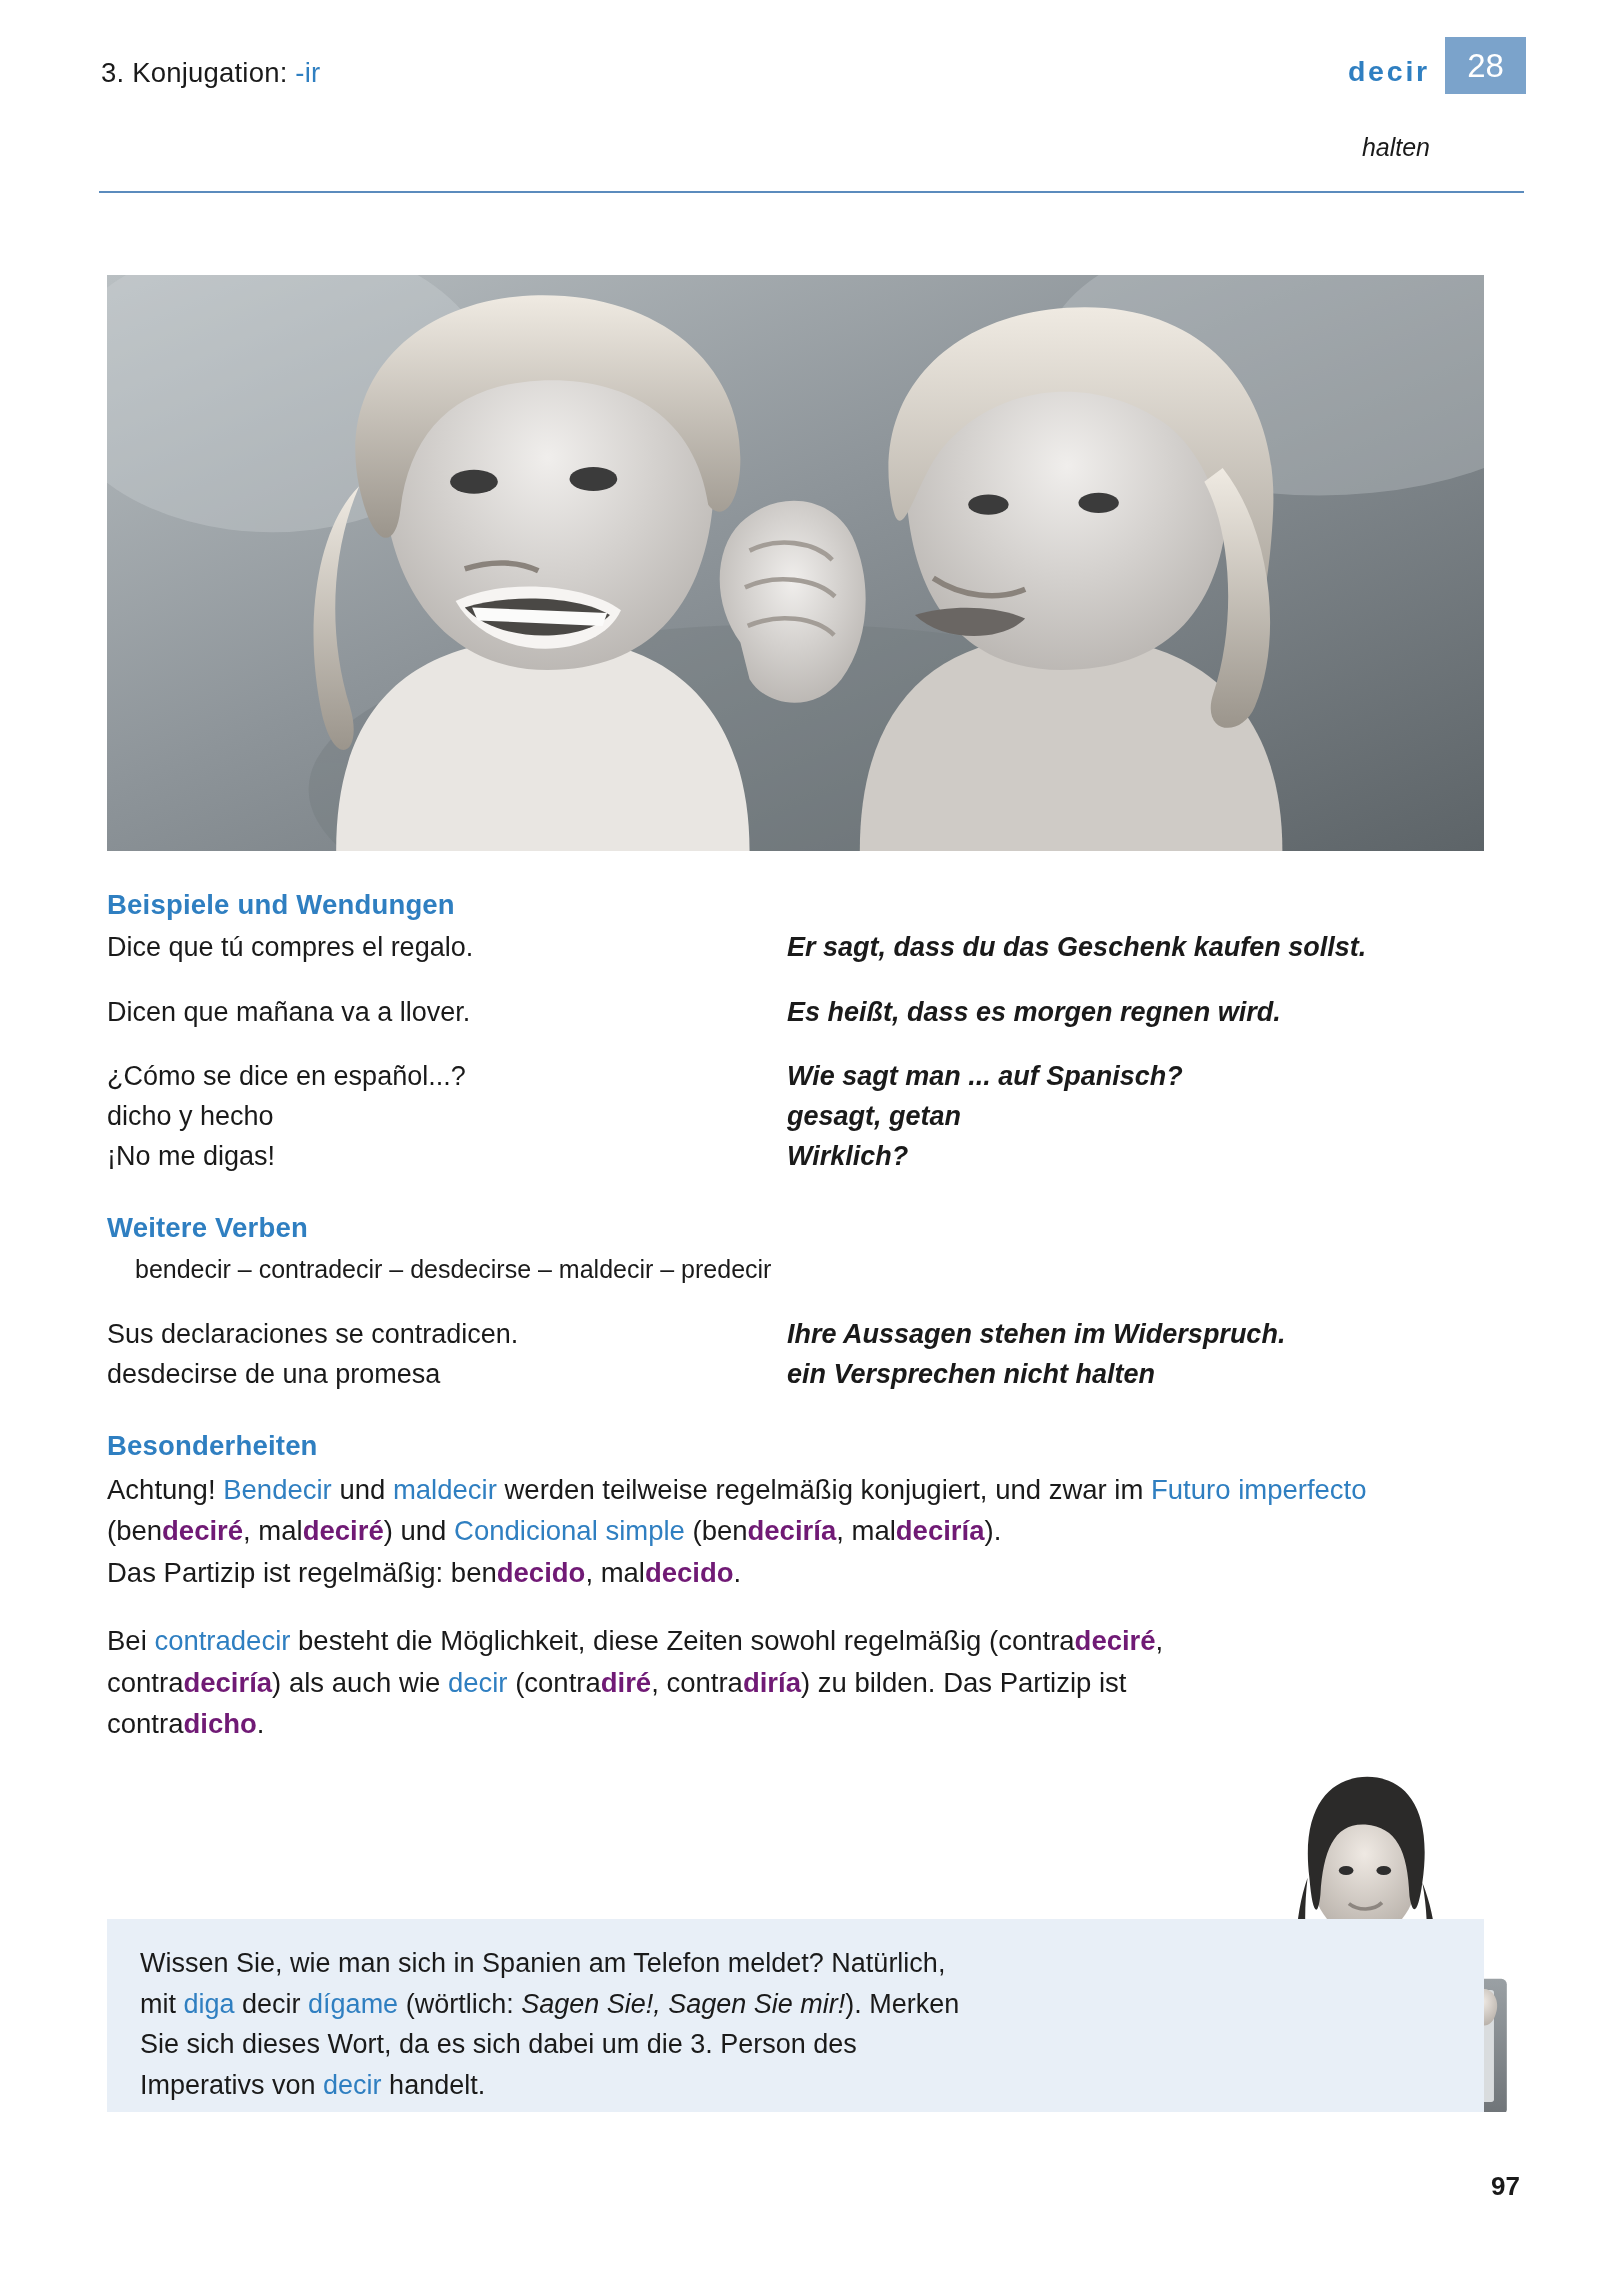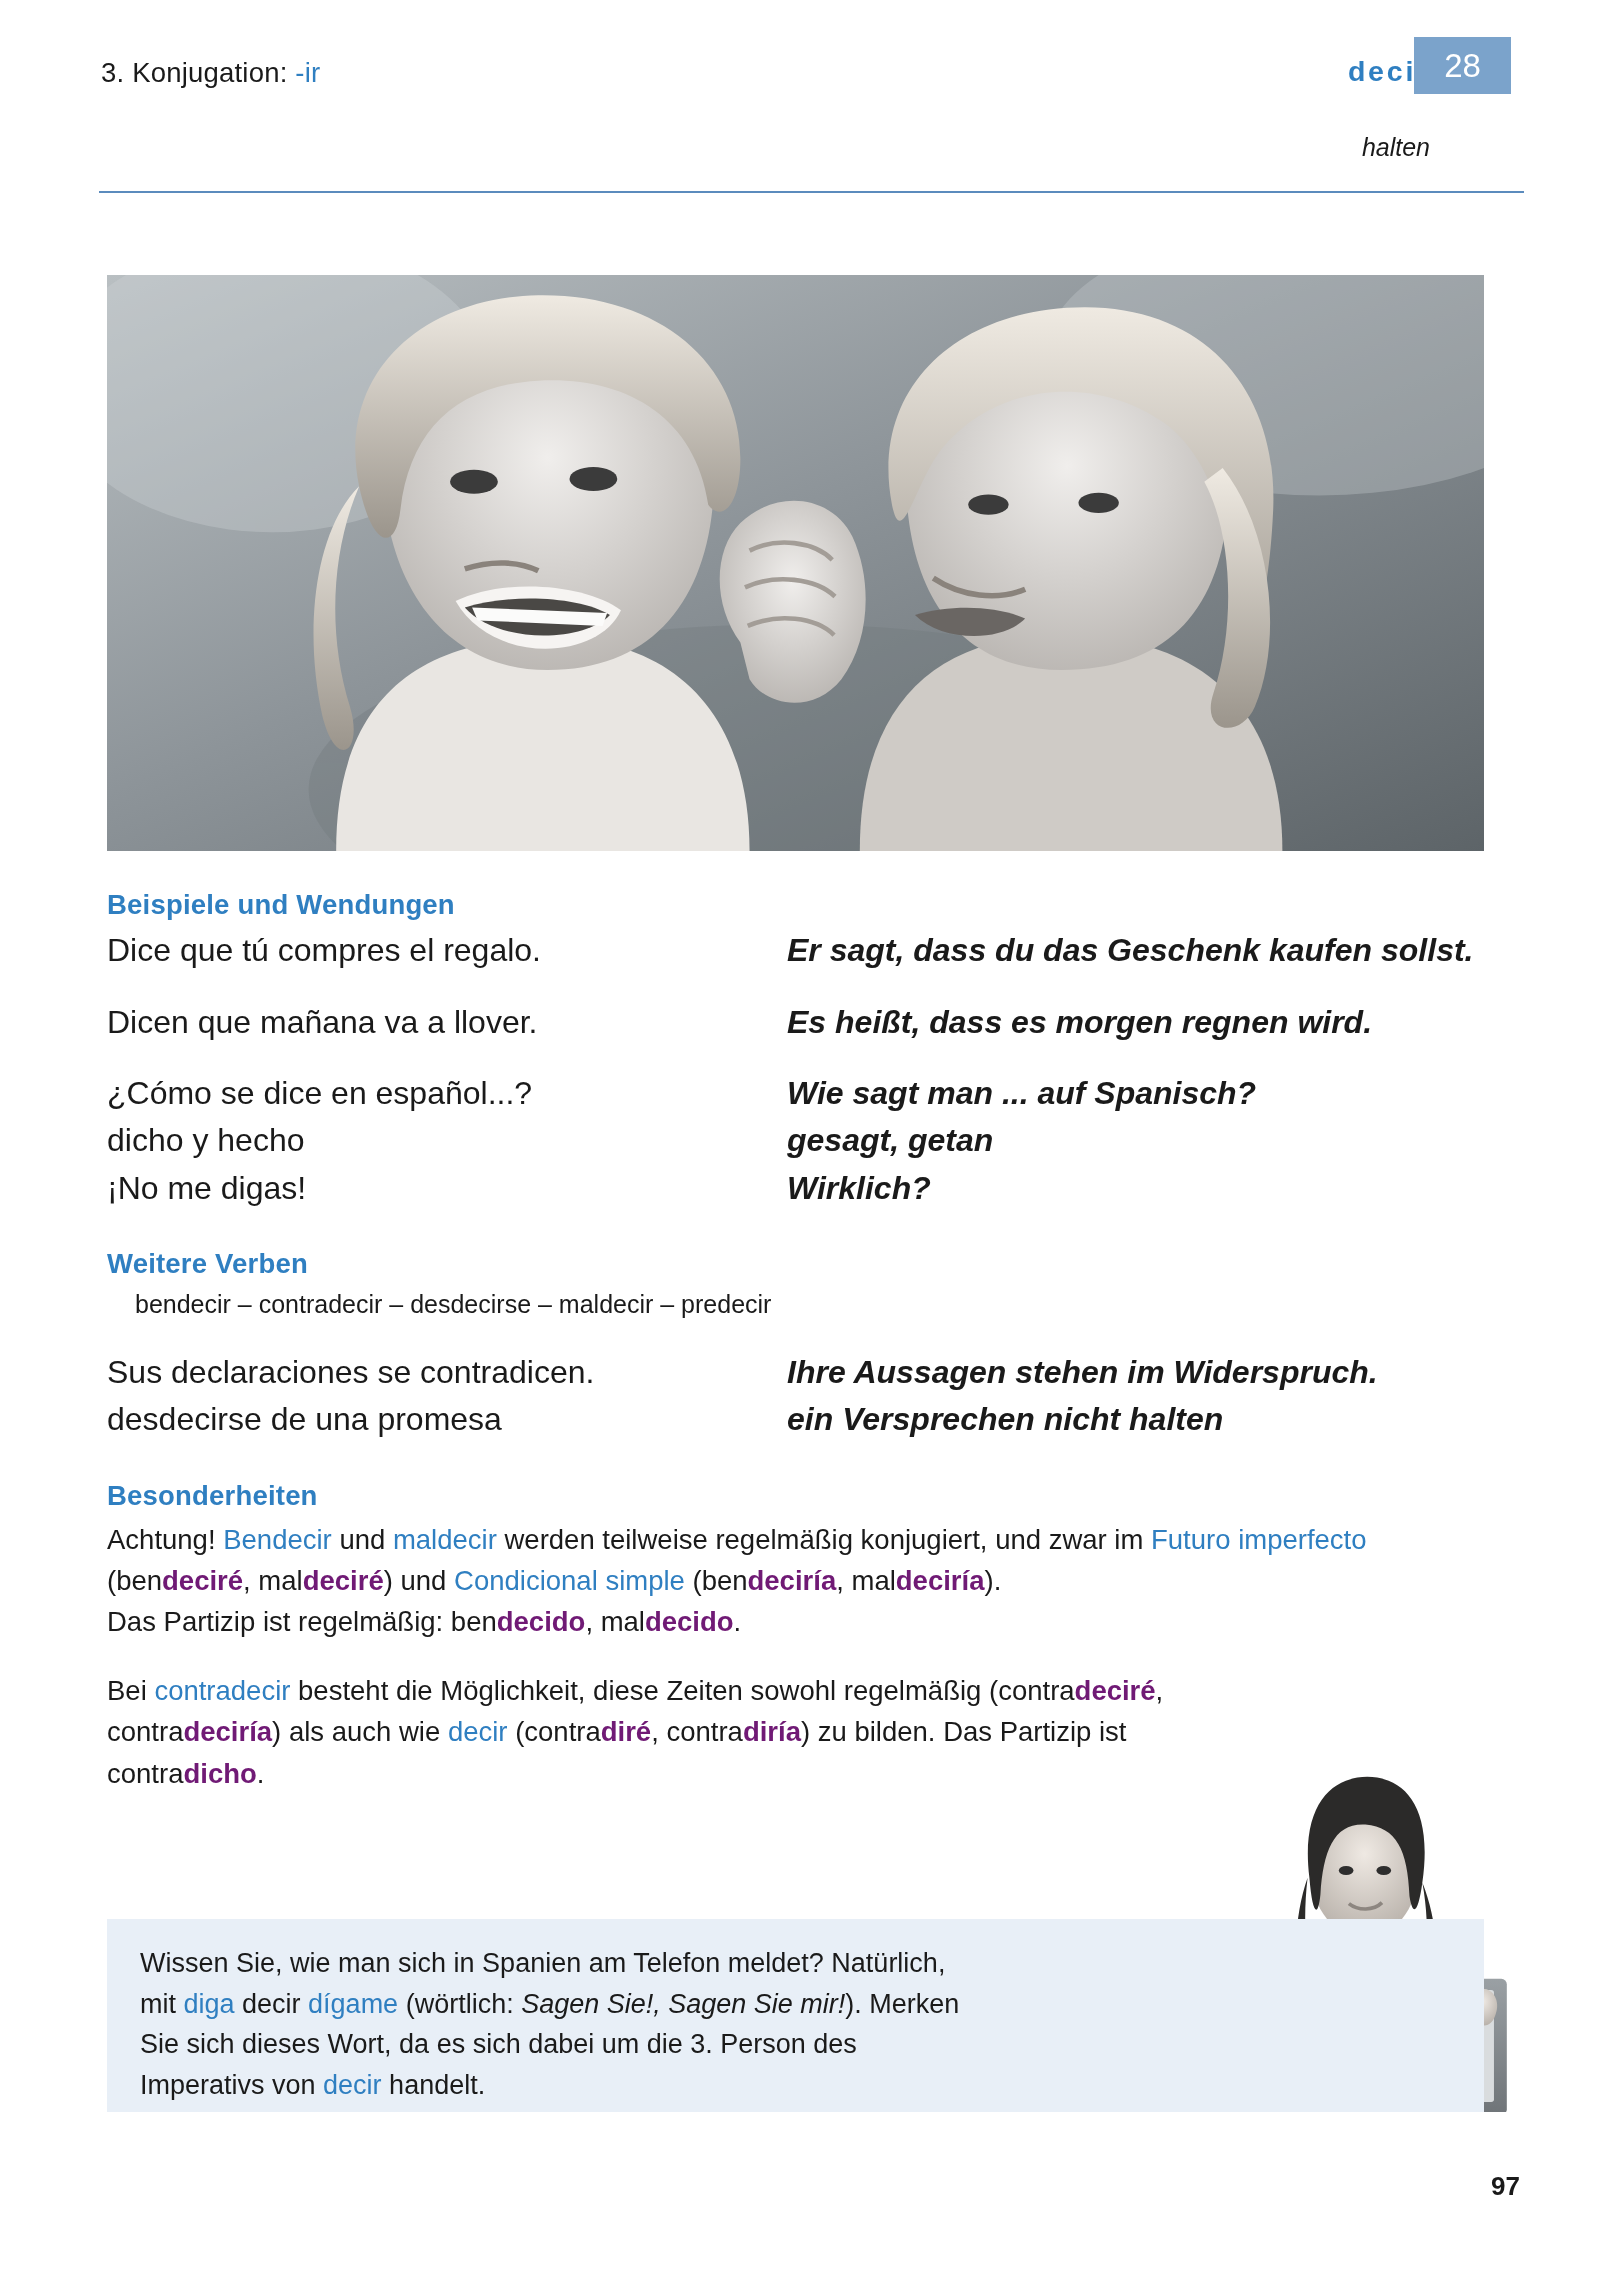--- a/index.html
+++ b/index.html
@@ -59,23 +59,23 @@
   .header-translation {
     position: absolute;
     right: 193px;
     top: 133px;
     font-size: 25px;
     font-style: italic;
     color: #1a1a1a;
   }
   .chapter-box {
     position: absolute;
-    right: 112px;
+    right: 97px;
     top: 37px;
-    width: 97px;
+    width: 81px;
     height: 57px;
     background: #7ba3cb;
     color: #ffffff;
     font-size: 33px;
     display: flex;
     align-items: center;
     justify-content: center;
   }
 
   
@@ -100,21 +100,21 @@
   h2.section {
     color: #2f7fc1;
     font-size: 27.5px;
     font-weight: bold;
     margin: 0 0 7.3px 0;
     letter-spacing: 0.2px;
   }
   .section-gap { height: 35px; }
   .row {
     display: flex;
-    font-size: 32px;
+    font-size: 27px;
     line-height: 1.42;
     margin-bottom: 1.8px;
   }
   .row .es {
     width: 680px;
     flex: 0 0 680px;
   }
   .row .de {
     font-style: italic;
     font-weight: bold;

